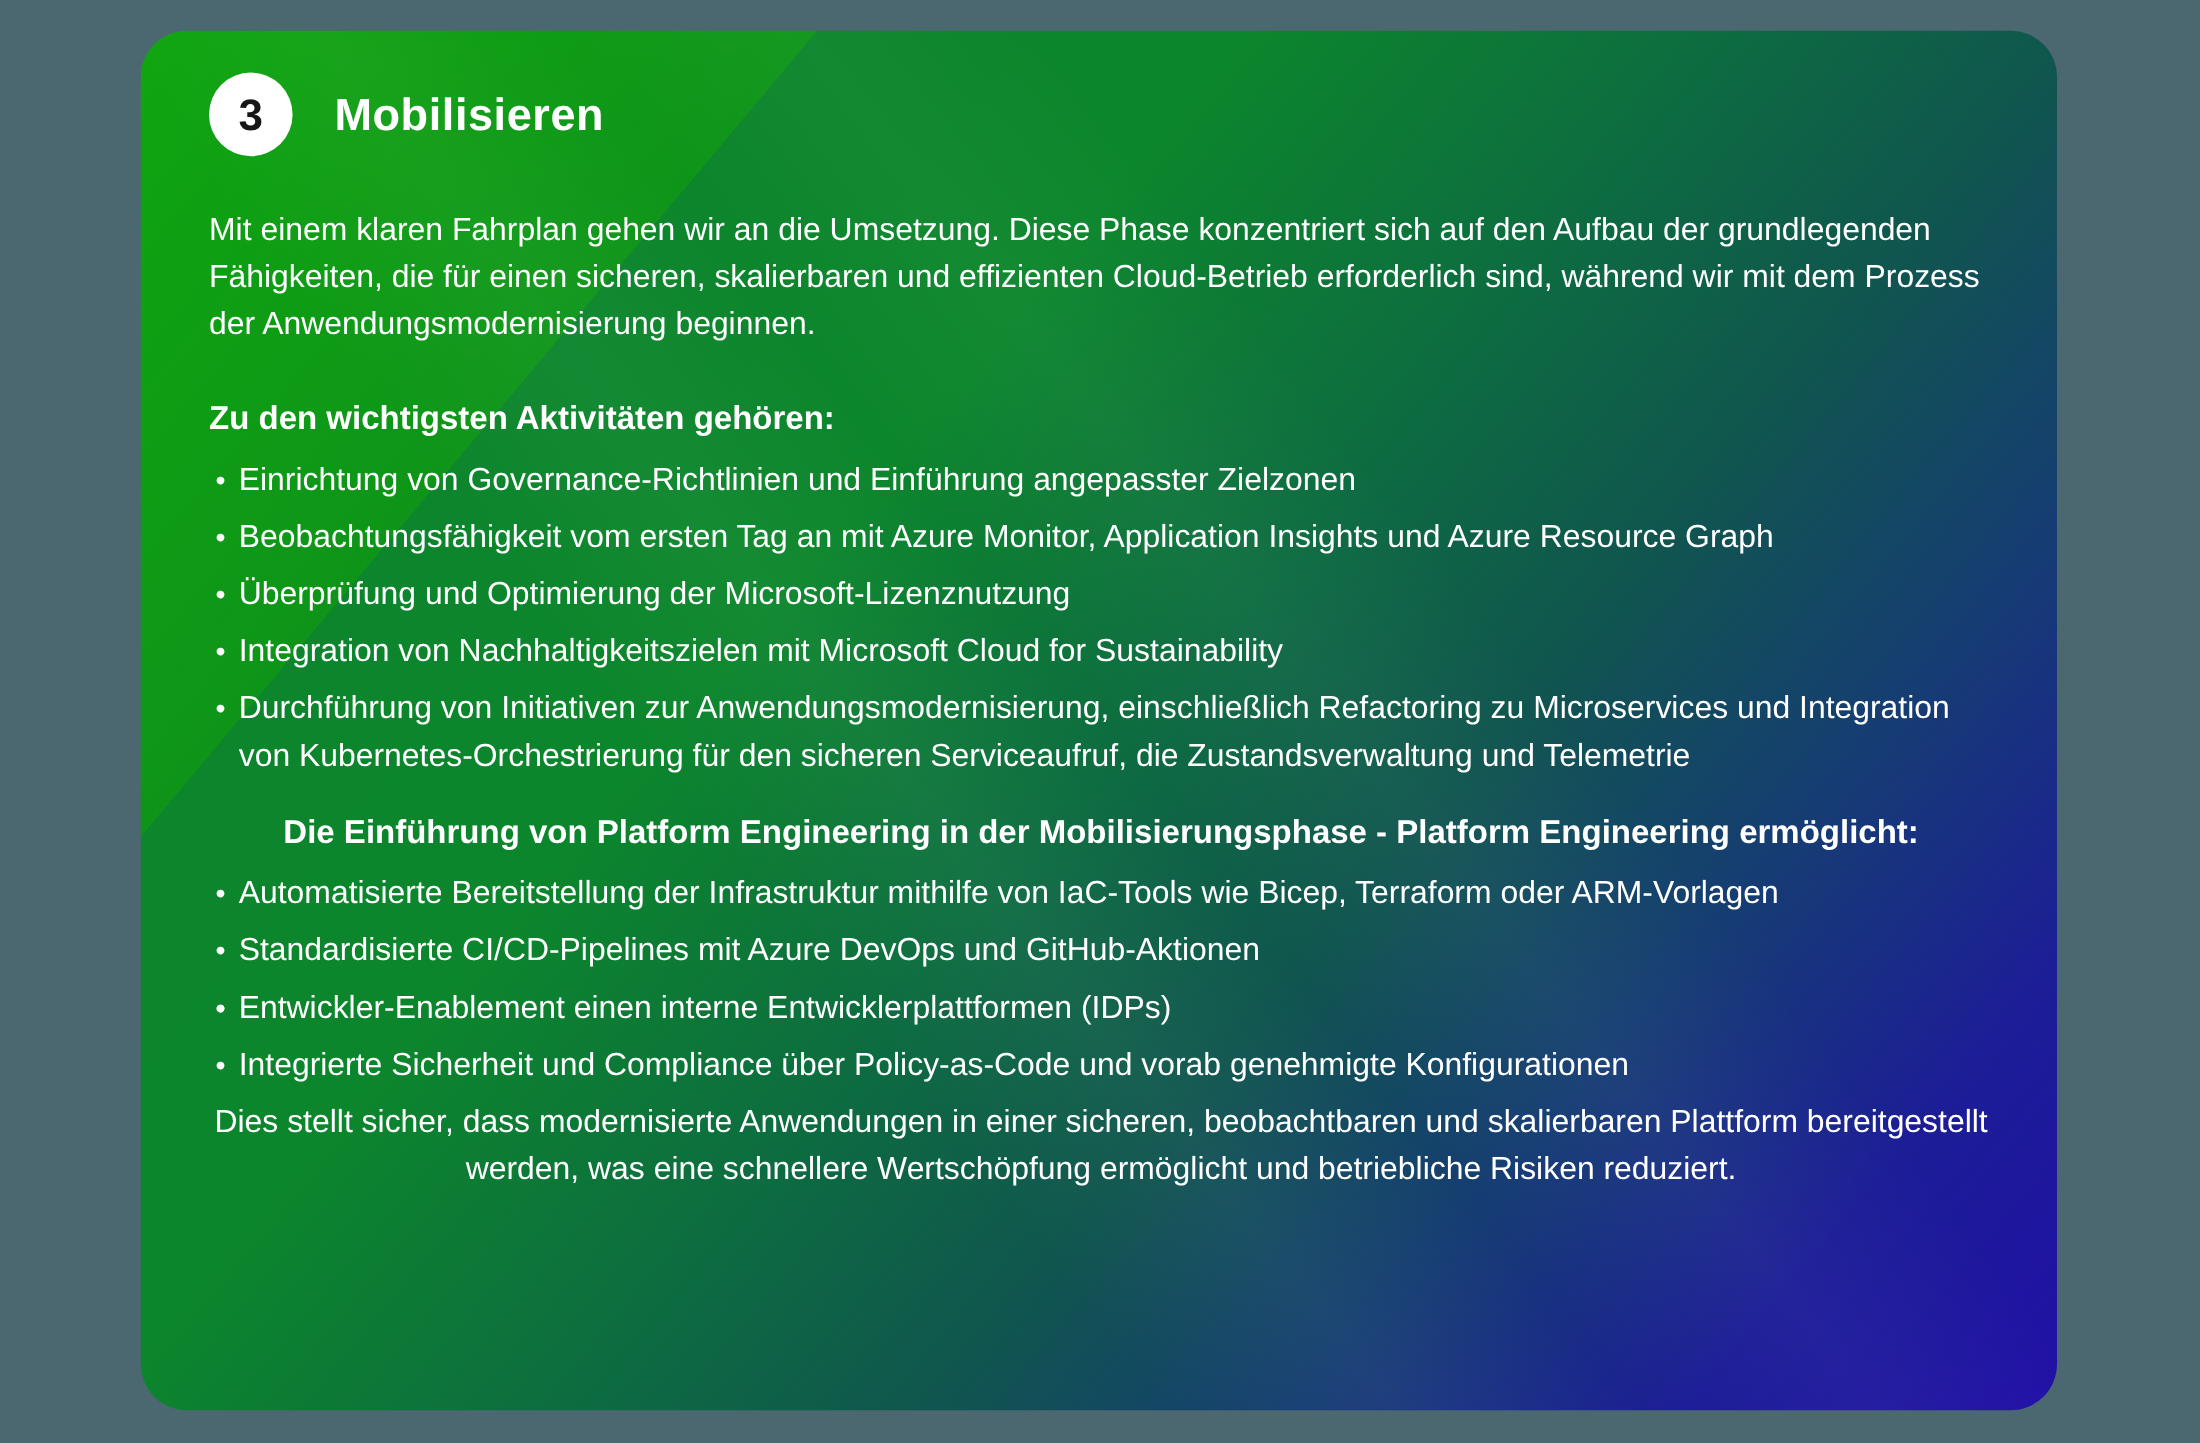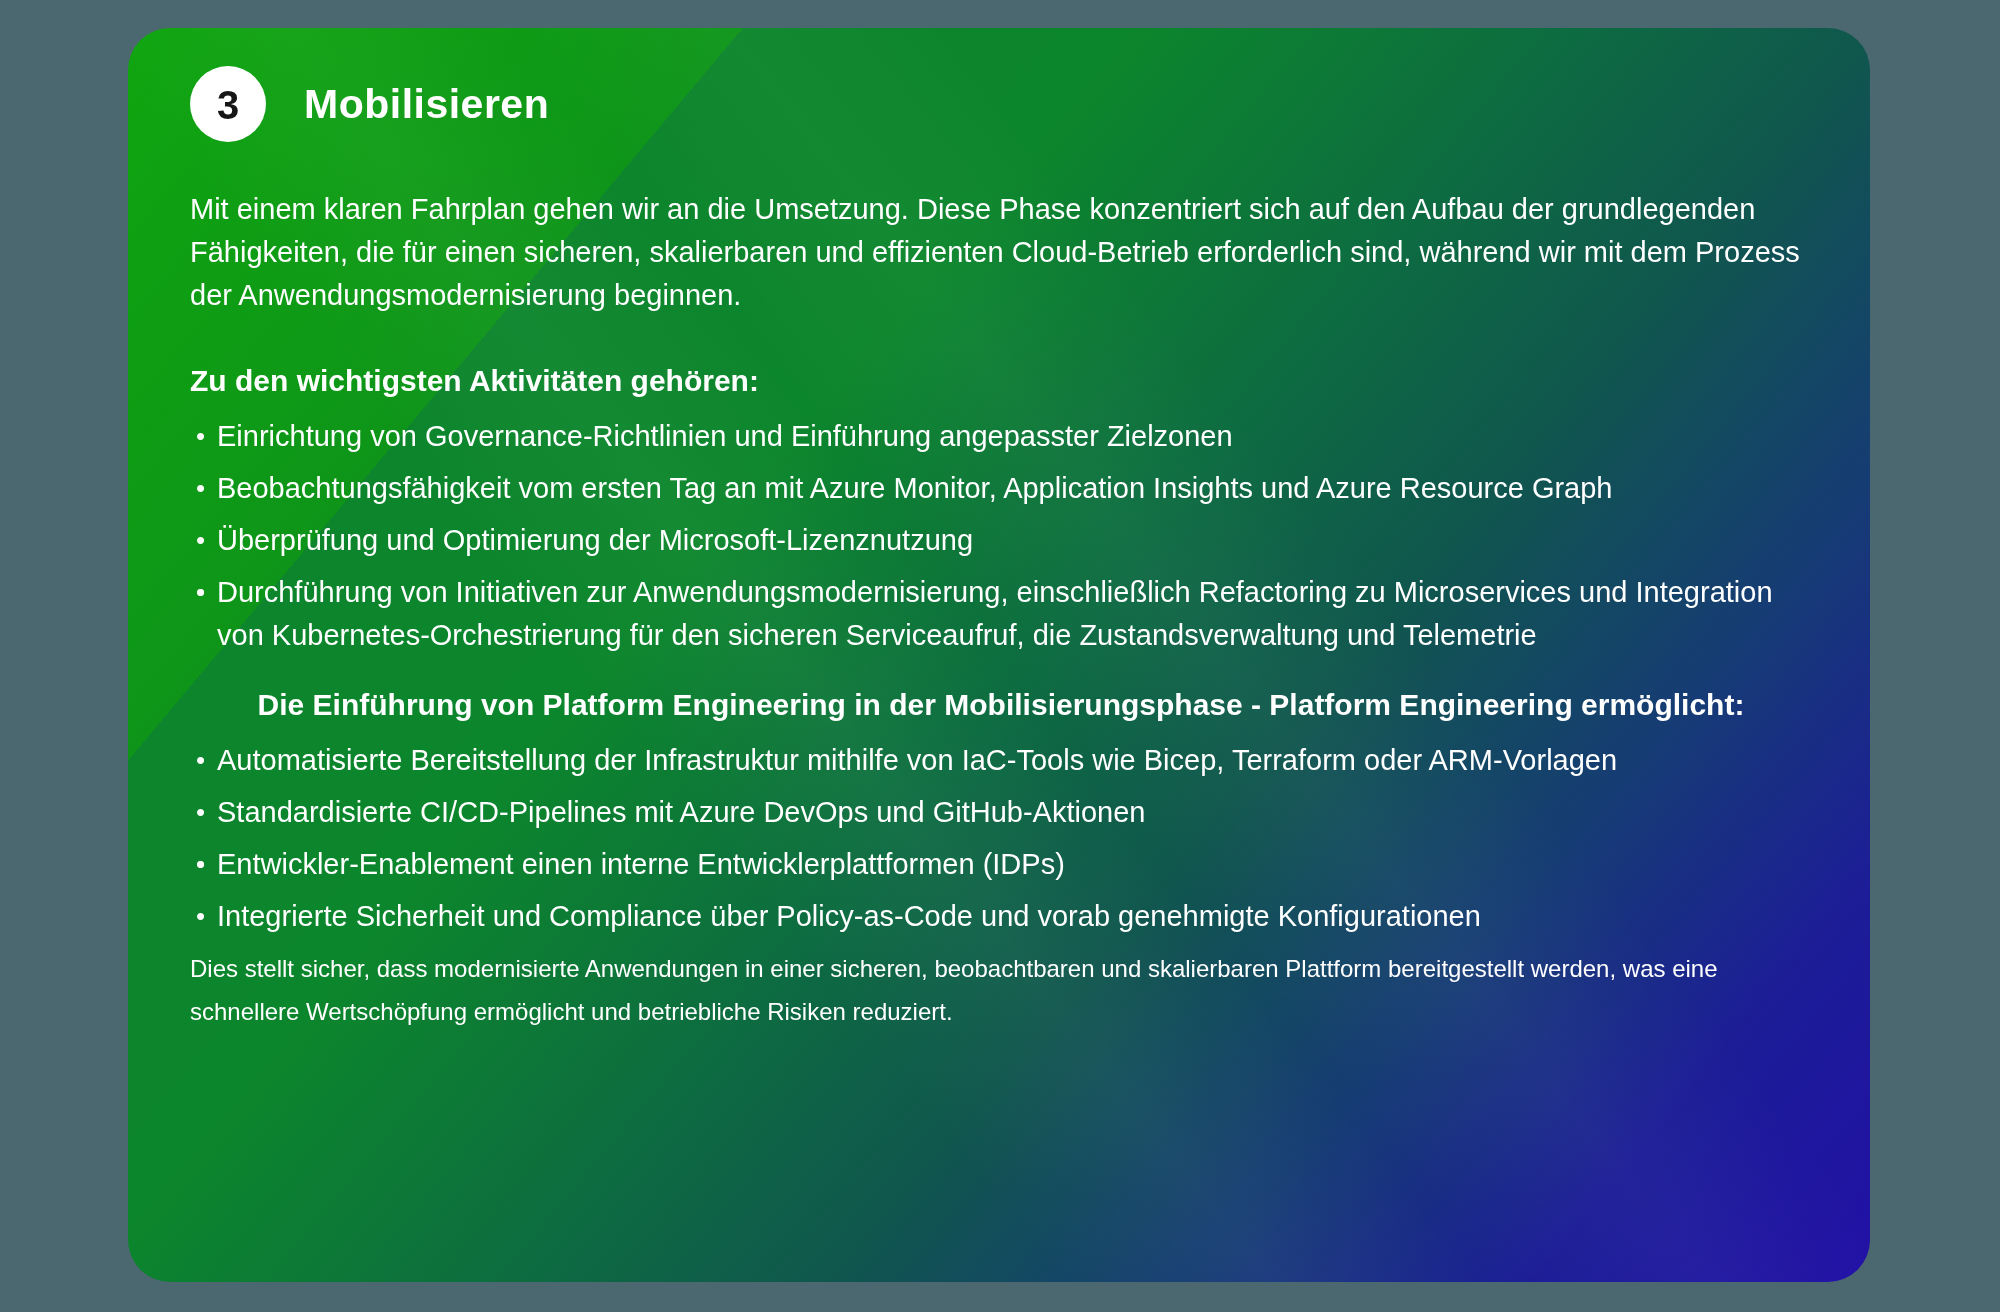--- a/index.html
+++ b/index.html
@@ -126,23 +126,24 @@
   ul.bullet-list li .dot {
     position: absolute;
     left: 6px;
     top: 0;
     font-size: 26px;
     line-height: 43px;
   }
 
   .conclusion {
     margin-top: 7px;
-    font-size: 24px;
+    font-size: 29px;
     line-height: 43px;
     max-width: 1665px;
+    text-align: center;
   }
 </style>
 </head>
 <body>
 
 <div class="stage">
   <div class="card">
     <div class="card-inner">
 
       <div class="header-row">
@@ -164,20 +165,21 @@
         <li>
           <span class="dot">•</span>
           <span>Beobachtungsfähigkeit vom ersten Tag an mit Azure Monitor, Application Insights und Azure Resource Graph</span>
         </li>
         <li>
           <span class="dot">•</span>
           <span>Überprüfung und Optimierung der Microsoft-Lizenznutzung</span>
         </li>
         <li>
           <span class="dot">•</span>
+          <span>Integration von Nachhaltigkeitszielen mit Microsoft Cloud for Sustainability</span>
         </li>
         <li>
           <span class="dot">•</span>
           <span>Durchführung von Initiativen zur Anwendungsmodernisierung, einschließlich Refactoring zu Microservices und Integration von Kubernetes-Orchestrierung für den sicheren Serviceaufruf, die Zustandsverwaltung und Telemetrie</span>
         </li>
       </ul>
 
       <h2 class="section-heading heading-platform">Die Einführung von Platform Engineering in der Mobilisierungsphase - Platform Engineering ermöglicht:</h2>
 
       <ul class="bullet-list">

